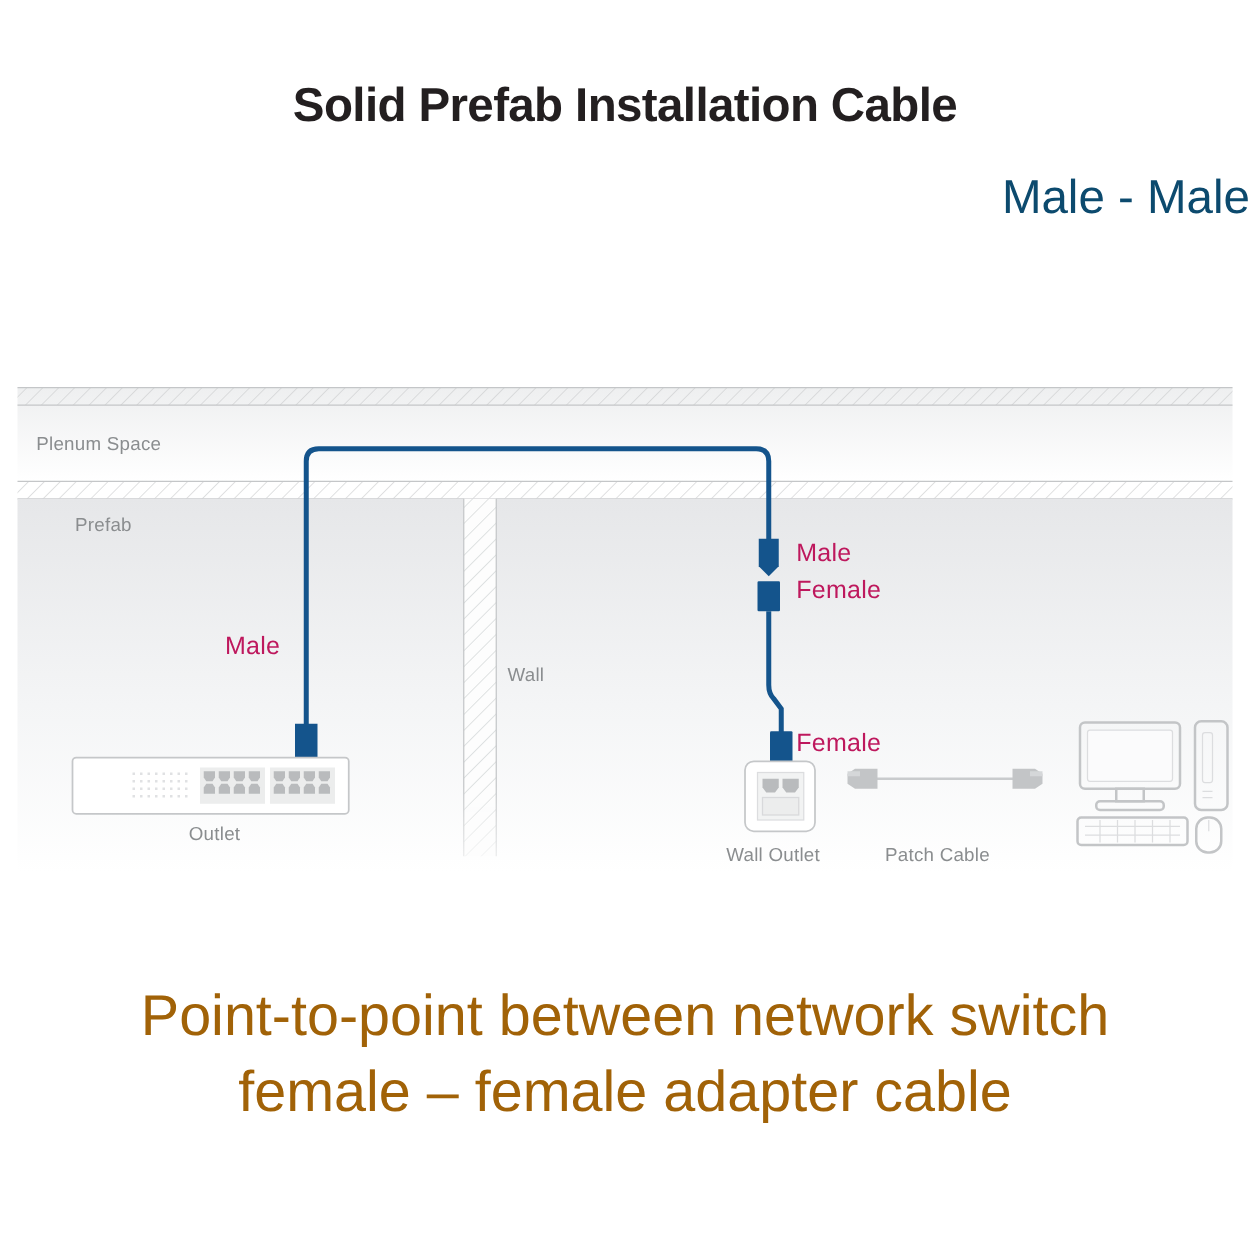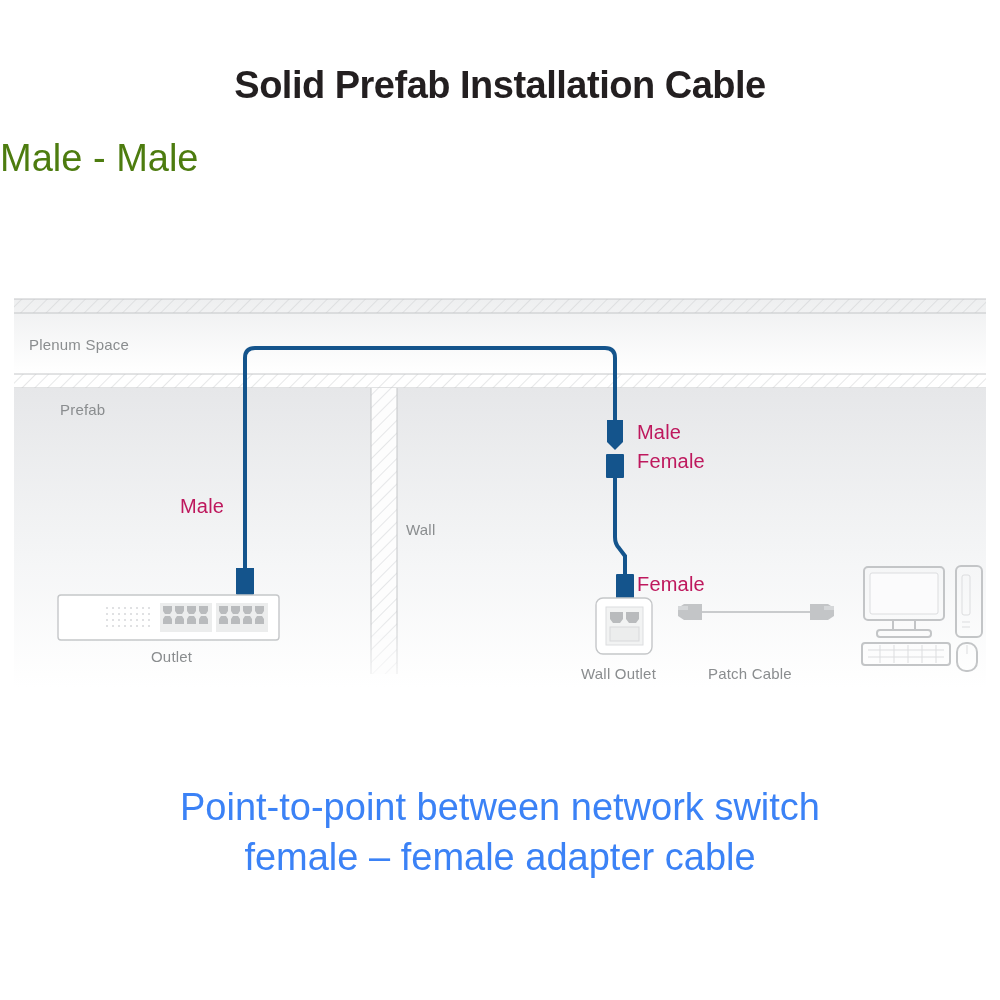--- a/index.html
+++ b/index.html
@@ -10,31 +10,31 @@
   }
   .stage{position:absolute;inset:0;}
 
   
   .title{
     position:absolute;left:0;right:0;top:66px;text-align:center;
     font-size:38px;font-weight:700;color:#231f20;letter-spacing:-0.5px;
     line-height:1.05;
   }
   .subtitle{
-    position:absolute;left:0;right:0;top:138px;text-align:left;
-    font-size:38px;font-weight:400;color:#4d7c0f;line-height:1.1;
+    position:absolute;left:0;right:0;top:138px;text-align:right;
+    font-size:38px;font-weight:400;color:#0c4a6e;line-height:1.1;
   }
   .caption{
     position:absolute;left:0;right:0;top:782px;text-align:center;
-    font-size:38px;font-weight:400;color:#3b82f6;line-height:1.32;
+    font-size:46px;font-weight:400;color:#a16207;line-height:1.32;
   }
   .caption div{white-space:nowrap;}
 
   
-  .diagram{position:absolute;left:0;top:282px;width:841px;height:420px;}
+  .diagram{position:absolute;left:0;top:293px;width:841px;height:420px;}
   .diagram svg{display:block;}
 
   .lbl{
     position:absolute;font-size:15px;color:#8a8d8f;white-space:nowrap;
     letter-spacing:0.2px;
   }
   .lbl-blue{
     position:absolute;font-size:20px;color:#be185d;white-space:nowrap;
     letter-spacing:0.2px;
   }

